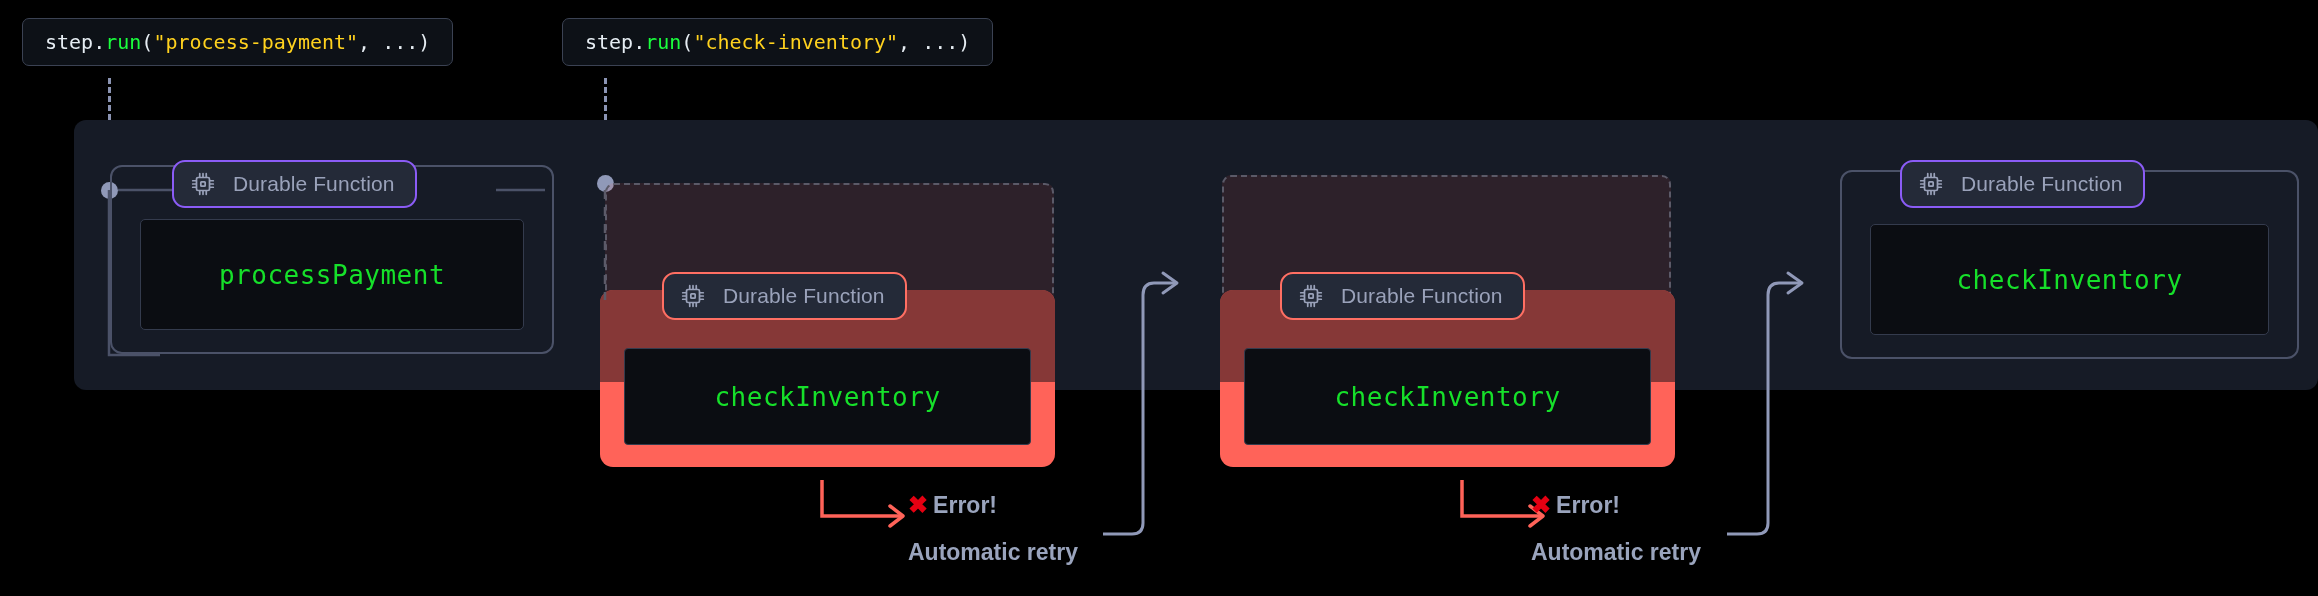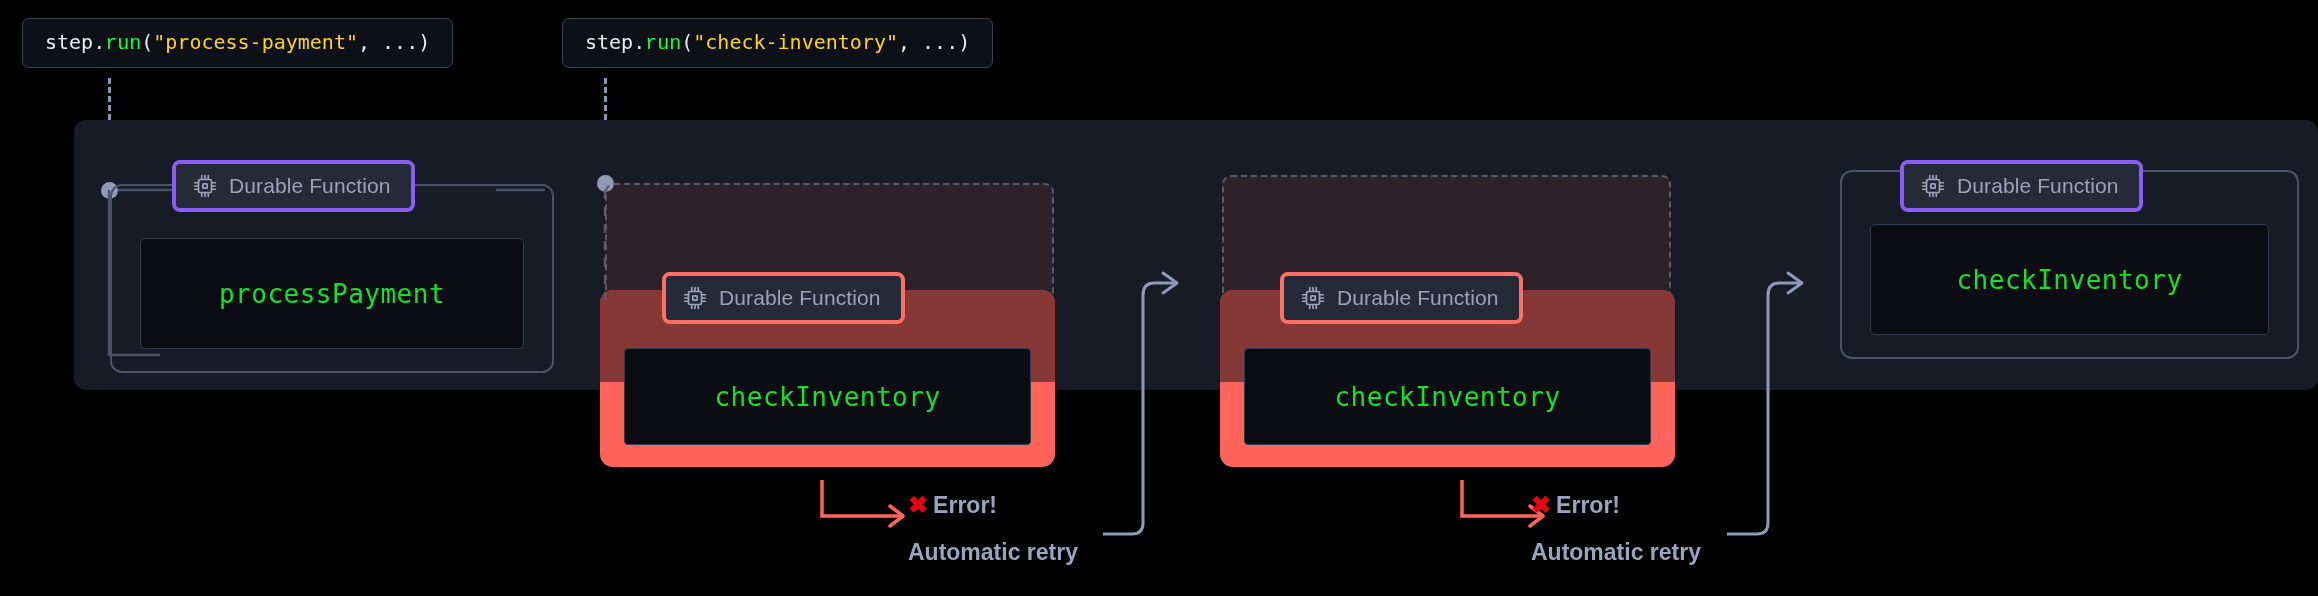--- a/index.html
+++ b/index.html
@@ -29,21 +29,21 @@
     border-radius: 7px;
     padding: 13px 22px;
     font-family: "DejaVu Sans Mono", "Liberation Mono", monospace;
     font-size: 20px;
     letter-spacing: 0px;
     white-space: nowrap;
     line-height: 1;
     color: #e6edf3;
   }
   .tok-plain  { color: #e6edf3; text-align: right; }
-  .tok-fn     { color: #1aff3d; font-family: Liberation Mono, monospace; }
+  .tok-fn     { color: #1aff3d; }
   .tok-punct  { color: #e6edf3; }
   .tok-str    { color: #ffd21e; }
 
   
   .drop-line {
     position: absolute;
     width: 0;
     border-left: 3px dashed #8b94b3;
   }
 
@@ -86,24 +86,24 @@
     font-size: 26px;
     color: #16e02a;
     letter-spacing: 0.5px;
   }
 
   
   .df-badge {
     position: absolute;
     display: flex;
     align-items: center;
-    gap: 11px;
+    gap: 17px;
     background: #242a38;
-    border: 4px solid #8b5cf6;
-    border-radius: 8px;
+    border: 2px solid #8b5cf6;
+    border-radius: 13px;
     padding: 9px 20px 9px 16px;
     z-index: 6;
   }
   .df-badge.red-badge {
     border-color: #ff6f63;
     background: #242a38;
   }
   .df-badge .df-label {
     font-size: 21px;
     color: #9aa2ba;
@@ -230,21 +230,21 @@
     <path d="M822,480 L822,516 L900,516" fill="none" stroke="#ff6359" stroke-width="3.5"></path>
     <polyline points="890,506 903,516 890,526" fill="none" stroke="#ff6359" stroke-width="3.5" stroke-linecap="round" stroke-linejoin="round"></polyline>
 
     <path d="M1462,480 L1462,516 L1540,516" fill="none" stroke="#ff6359" stroke-width="3.5"></path>
     <polyline points="1530,506 1543,516 1530,526" fill="none" stroke="#ff6359" stroke-width="3.5" stroke-linecap="round" stroke-linejoin="round"></polyline>
   </svg>
 
   <div class="timeline-dot" style="left:101px; top:182px;"></div>
   <div class="timeline-dot" style="left:597px; top:175px;"></div>
 
-  <div class="fn-block" style="left:110px; top:184px; width:440px; height:185px;">
+  <div class="fn-block" style="left:110px; top:165px; width:440px; height:185px;">
     <div class="fn-code">
       <span>processPayment</span>
     </div>
   </div>
   <div class="df-badge" style="left:172px; top:160px;">
     <svg class="chip-icon" viewBox="0 0 24 24" fill="none" stroke="#9aa2ba" stroke-width="1.6" stroke-linecap="round">
       <rect x="6" y="6" width="12" height="12" rx="1.5"></rect>
       <rect x="10" y="10" width="4" height="4" rx="0.6"></rect>
       <path d="M9 2.5v3M12 2.5v3M15 2.5v3M9 18.5v3M12 18.5v3M15 18.5v3"></path>
       <path d="M2.5 9h3M2.5 12h3M2.5 15h3M18.5 9h3M18.5 12h3M18.5 15h3"></path>

